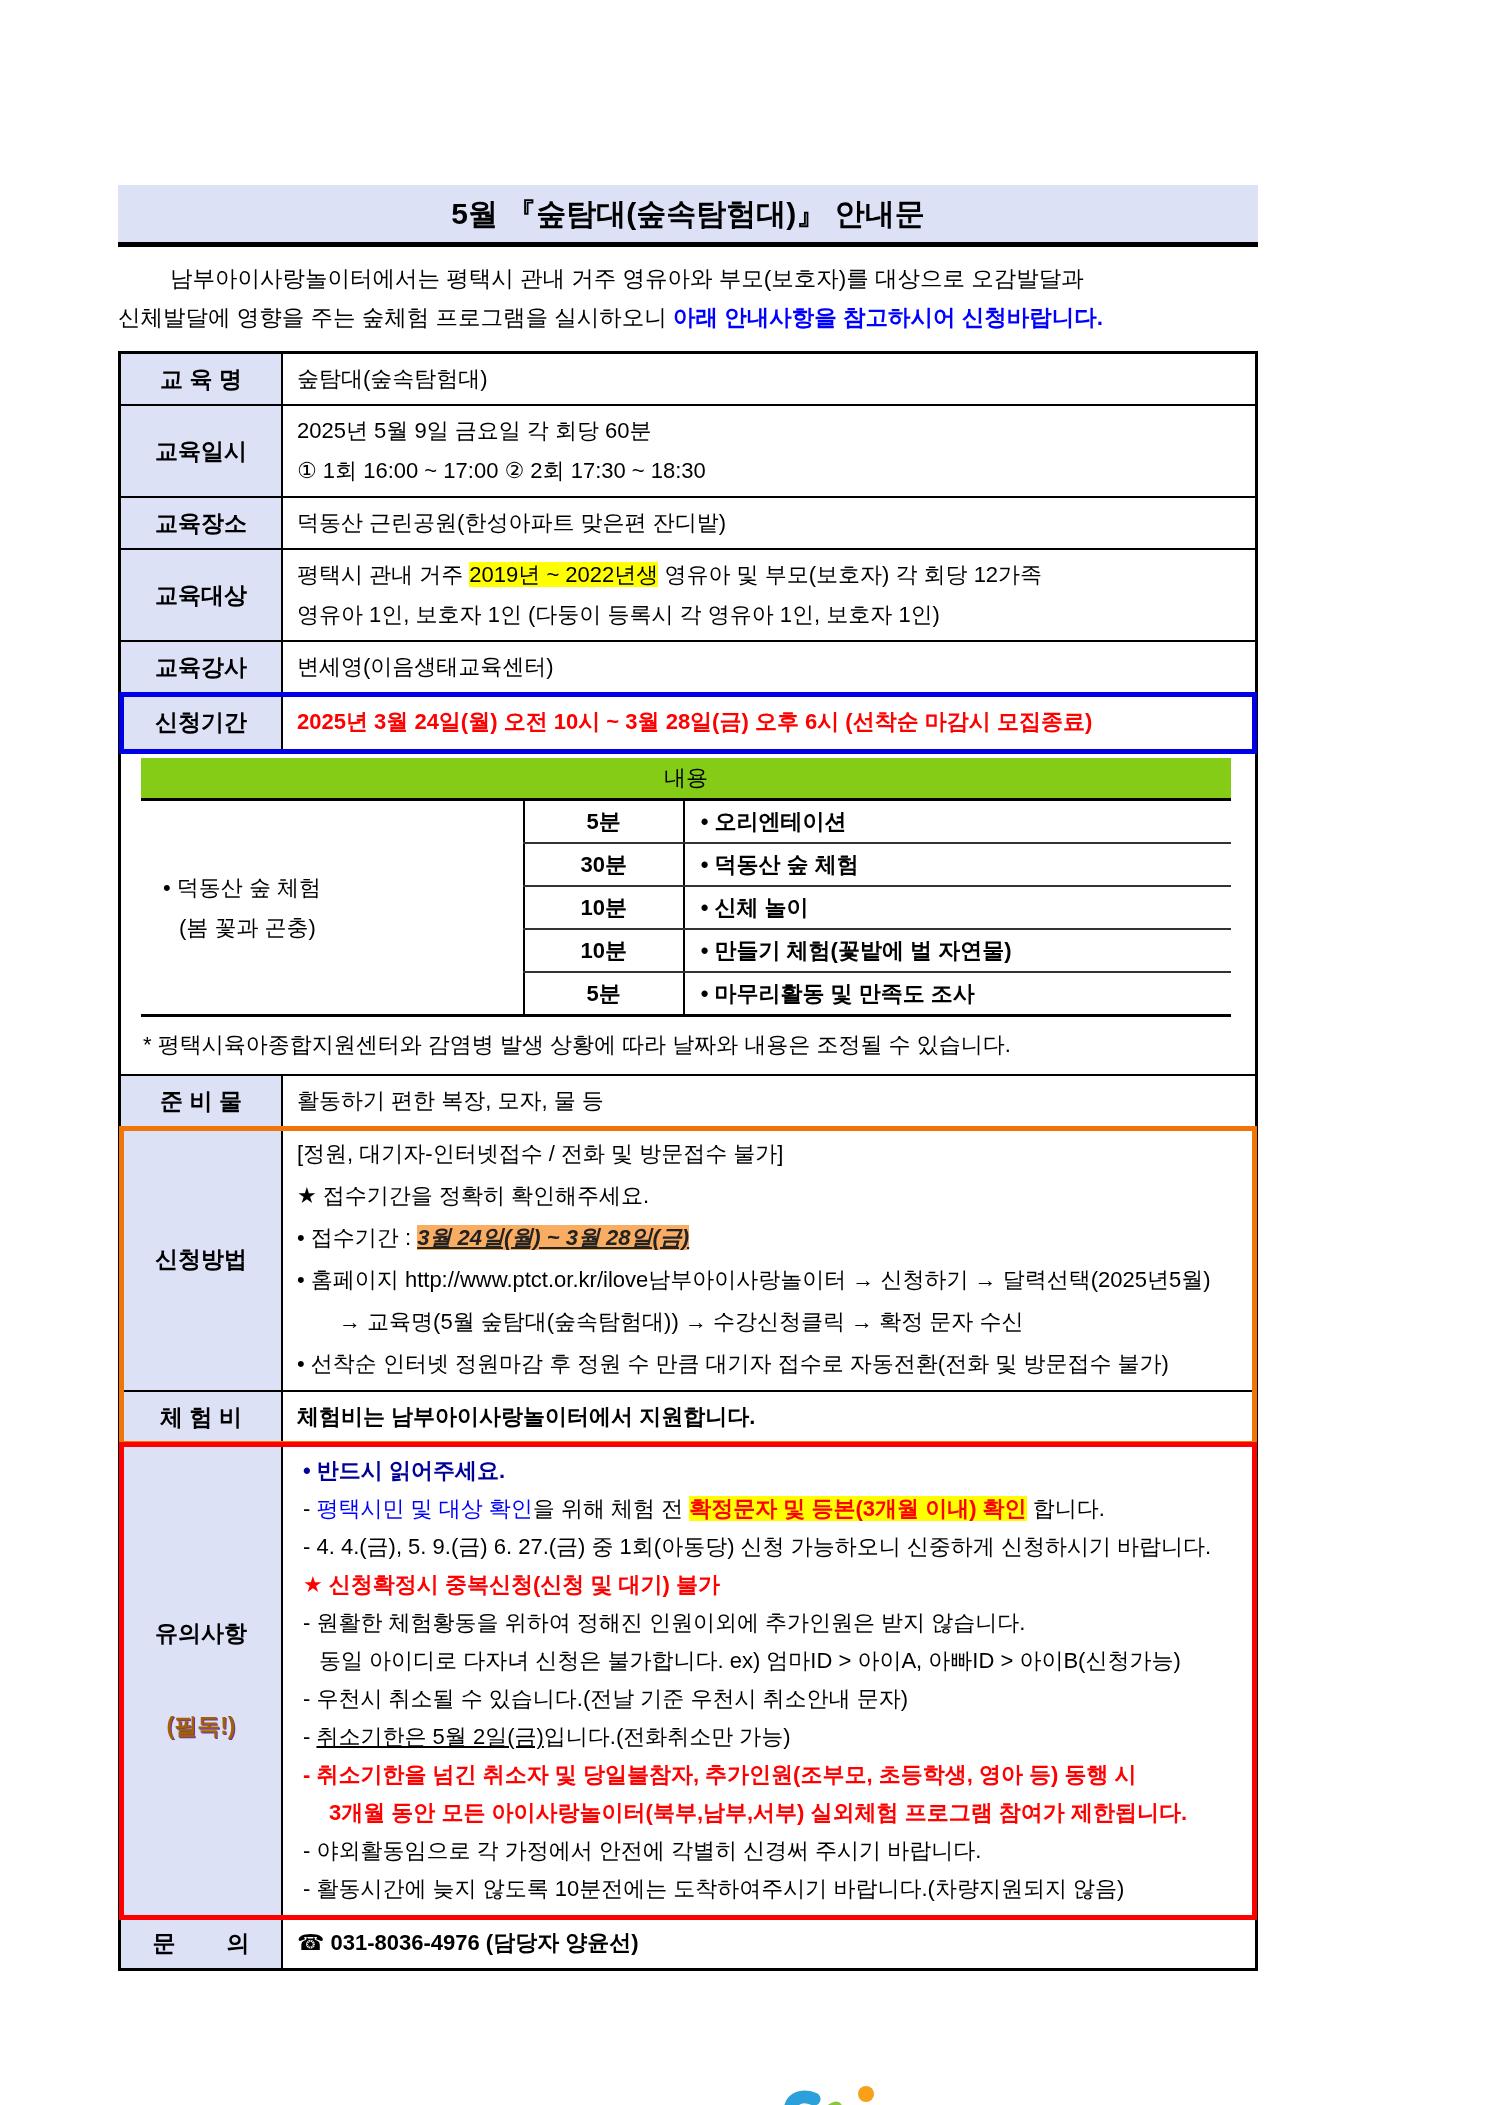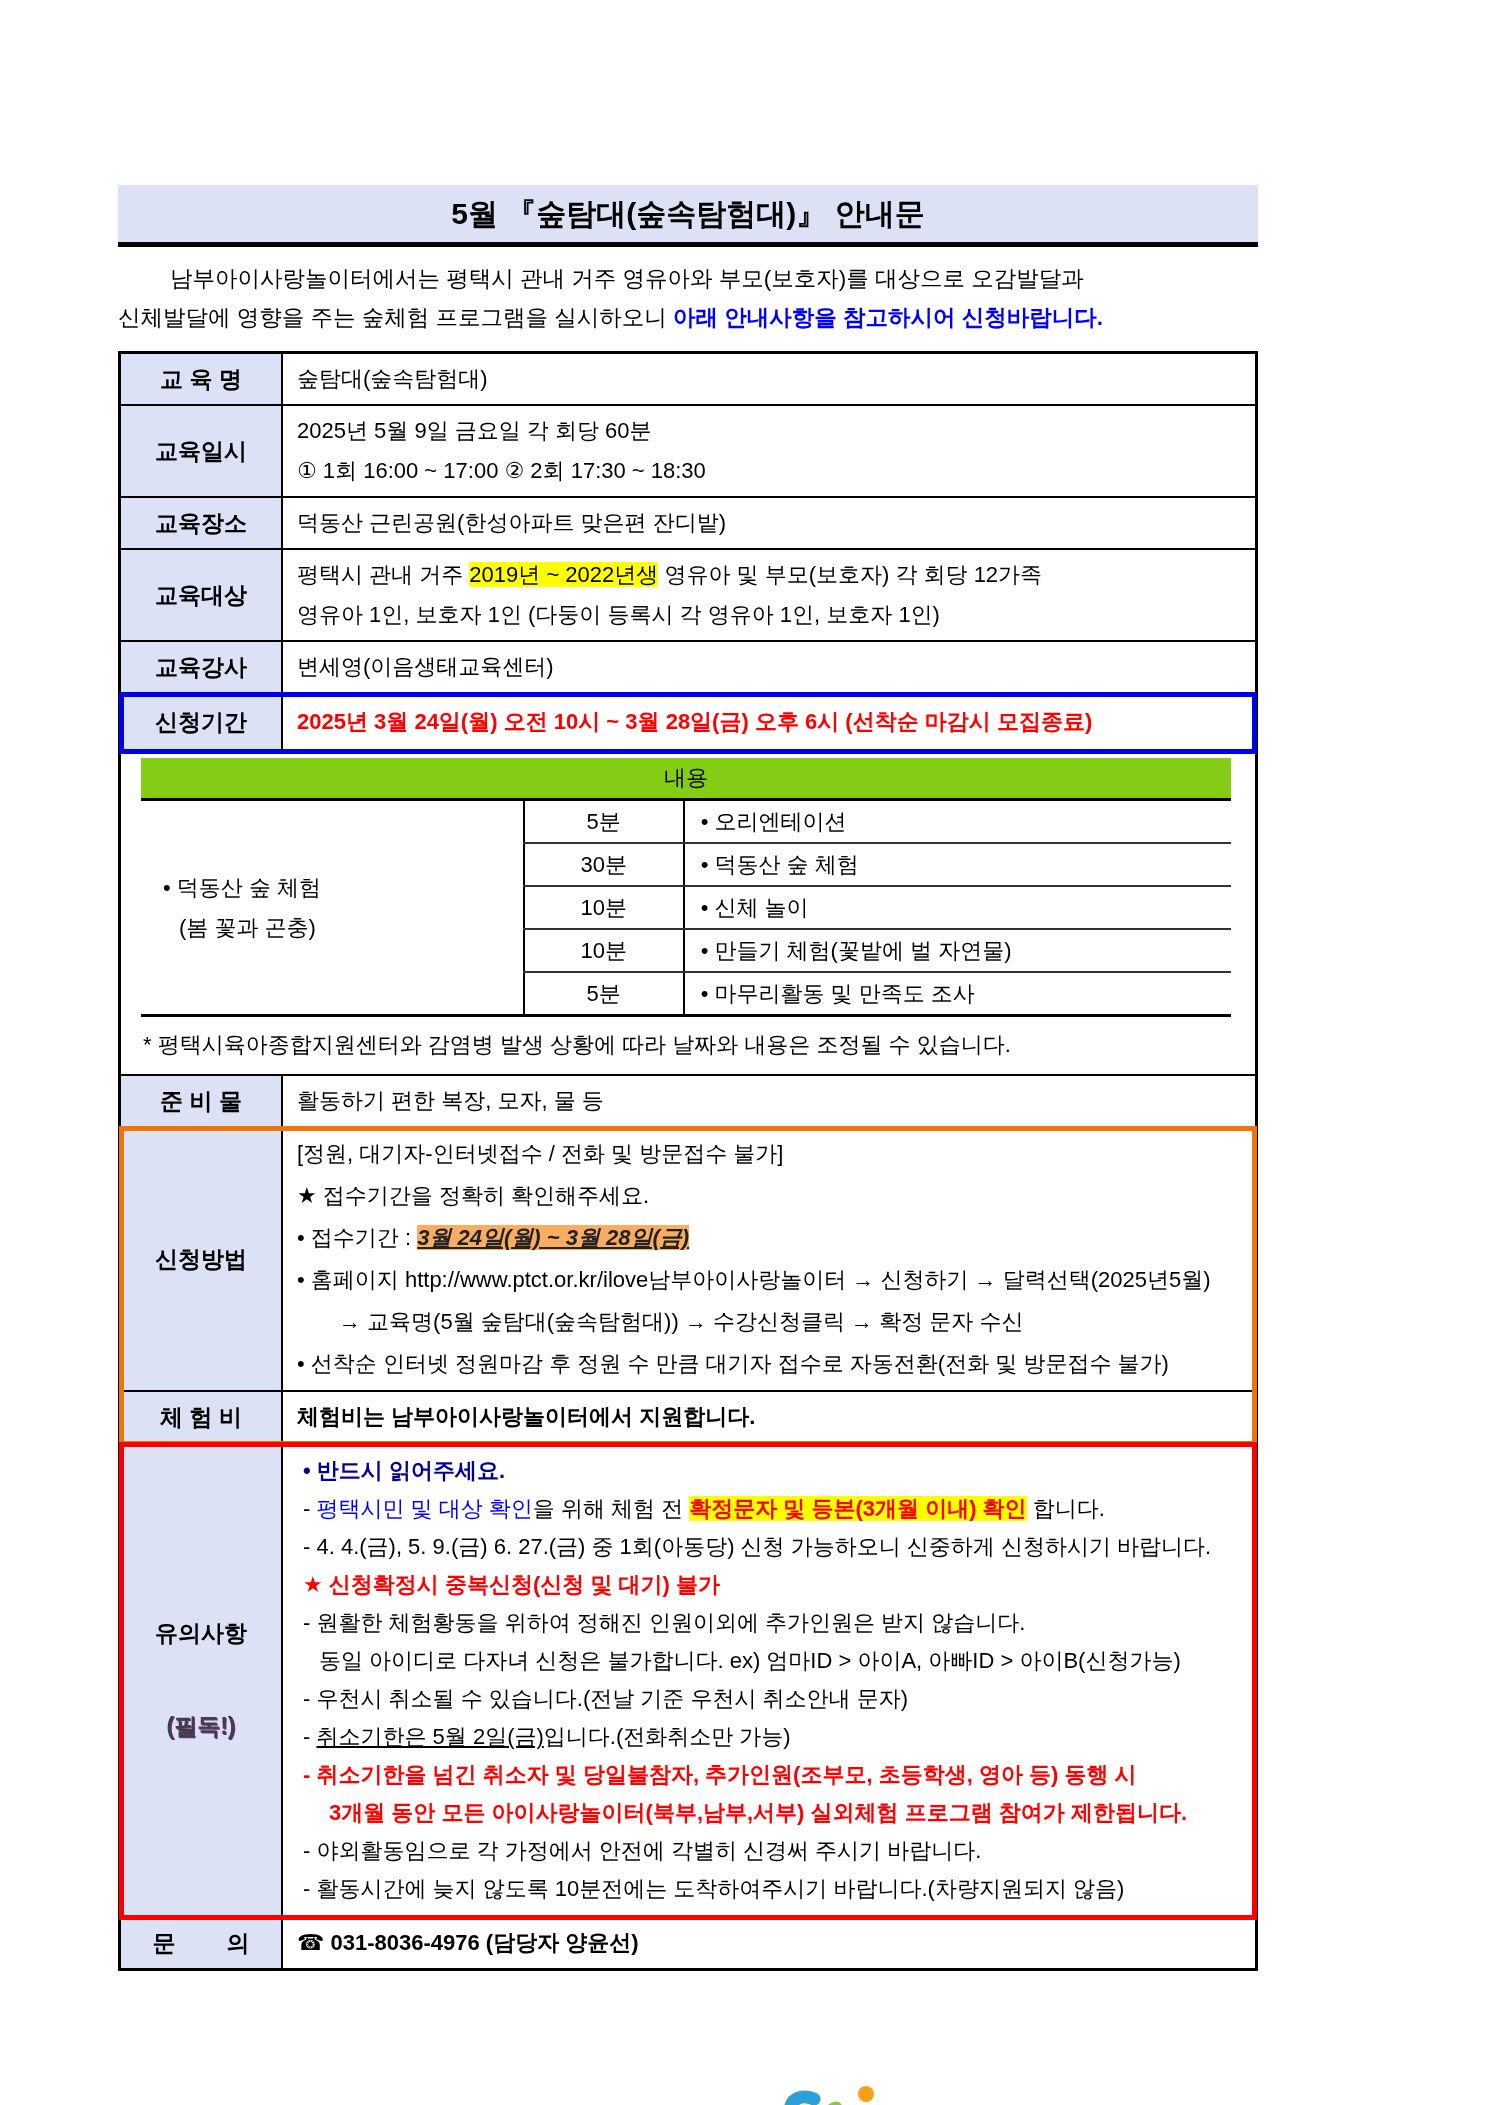--- a/index.html
+++ b/index.html
@@ -43,38 +43,38 @@
   .red-group{outline:5px solid #fe0000;outline-offset:-3px;z-index:3;}
 
   
   .content-val{padding:4px 24px 8px 20px;display:block;}
   .inner-header{background:#84cc16;text-align:center;font-size:22px;line-height:40px;
     border-bottom:3px solid #000;margin-top:2px;}
   .inner-grid{display:flex;border-bottom:3px solid #000;}
   .act-cell{width:33%;display:flex;flex-direction:column;justify-content:center;
     padding-left:22px;font-size:22px;line-height:40px;}
   .act-cell .sub{padding-left:16px;}
-  .sched{flex:1;}
+  .sched{flex:1;font-weight:bold;}
   .sched-row{display:flex;border-bottom:2px solid #333;}
   .sched-row:last-child{border-bottom:none;}
   .time-cell{width:158px;min-width:158px;border-left:2px solid #000;border-right:2px solid #000;
     text-align:center;font-size:22px;line-height:41px;}
   .desc-cell{flex:1;padding-left:16px;font-size:22px;line-height:41px;}
   .content-note{font-size:22px;line-height:30px;padding:13px 0 6px 2px;}
 
   
   .method-line{line-height:42px;}
   .method-indent{padding-left:42px;}
 
   
   .caution-val{line-height:38px;padding-top:8px;padding-bottom:8px;padding-left:20px;}
   .c-line{min-height:38px;}
   .c-indent1{padding-left:16px;}
   .c-indent2{padding-left:26px;}
-  .lbl-sub{color:#404040;text-shadow:1px 1px 0 #7030a0;margin-top:62px;font-size:23px;font-weight:bold;}
+  .lbl-sub{color:#a16207;text-shadow:1px 1px 0 #7030a0;margin-top:62px;font-size:23px;font-weight:bold;}
 
   
   .logo{position:absolute;top:1898px;right:0px;display:flex;align-items:center;gap:10px;}
   .logo-text .ko{font-size:27px;color:#77787b;font-weight:bold;letter-spacing:0.5px;}
 </style>
 </head>
 <body>
 
 <div class="page">
 

